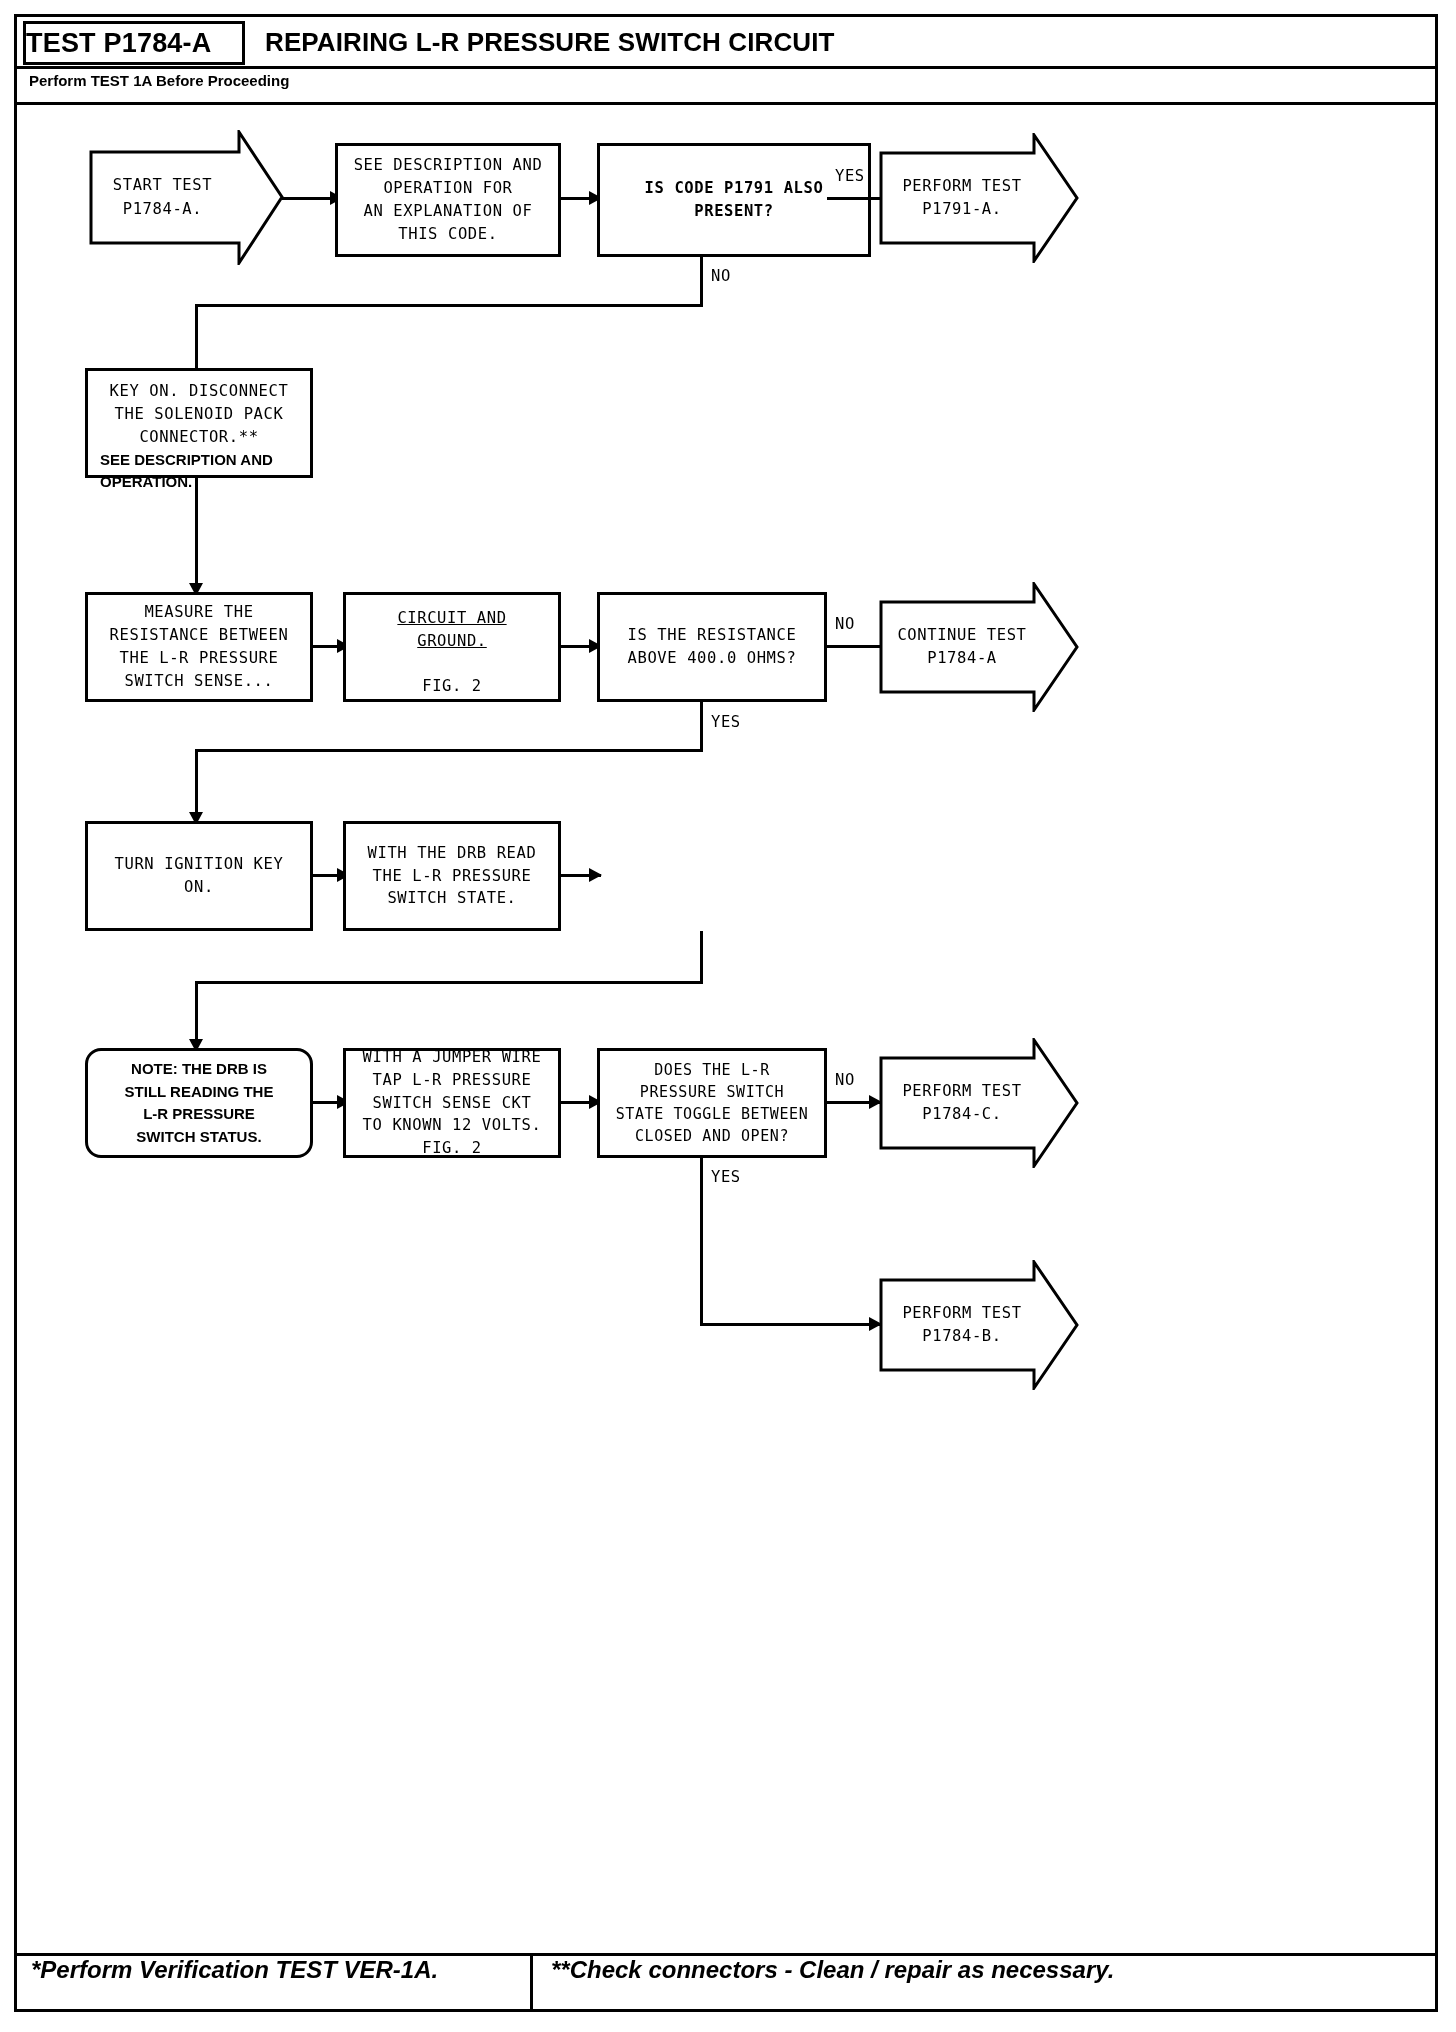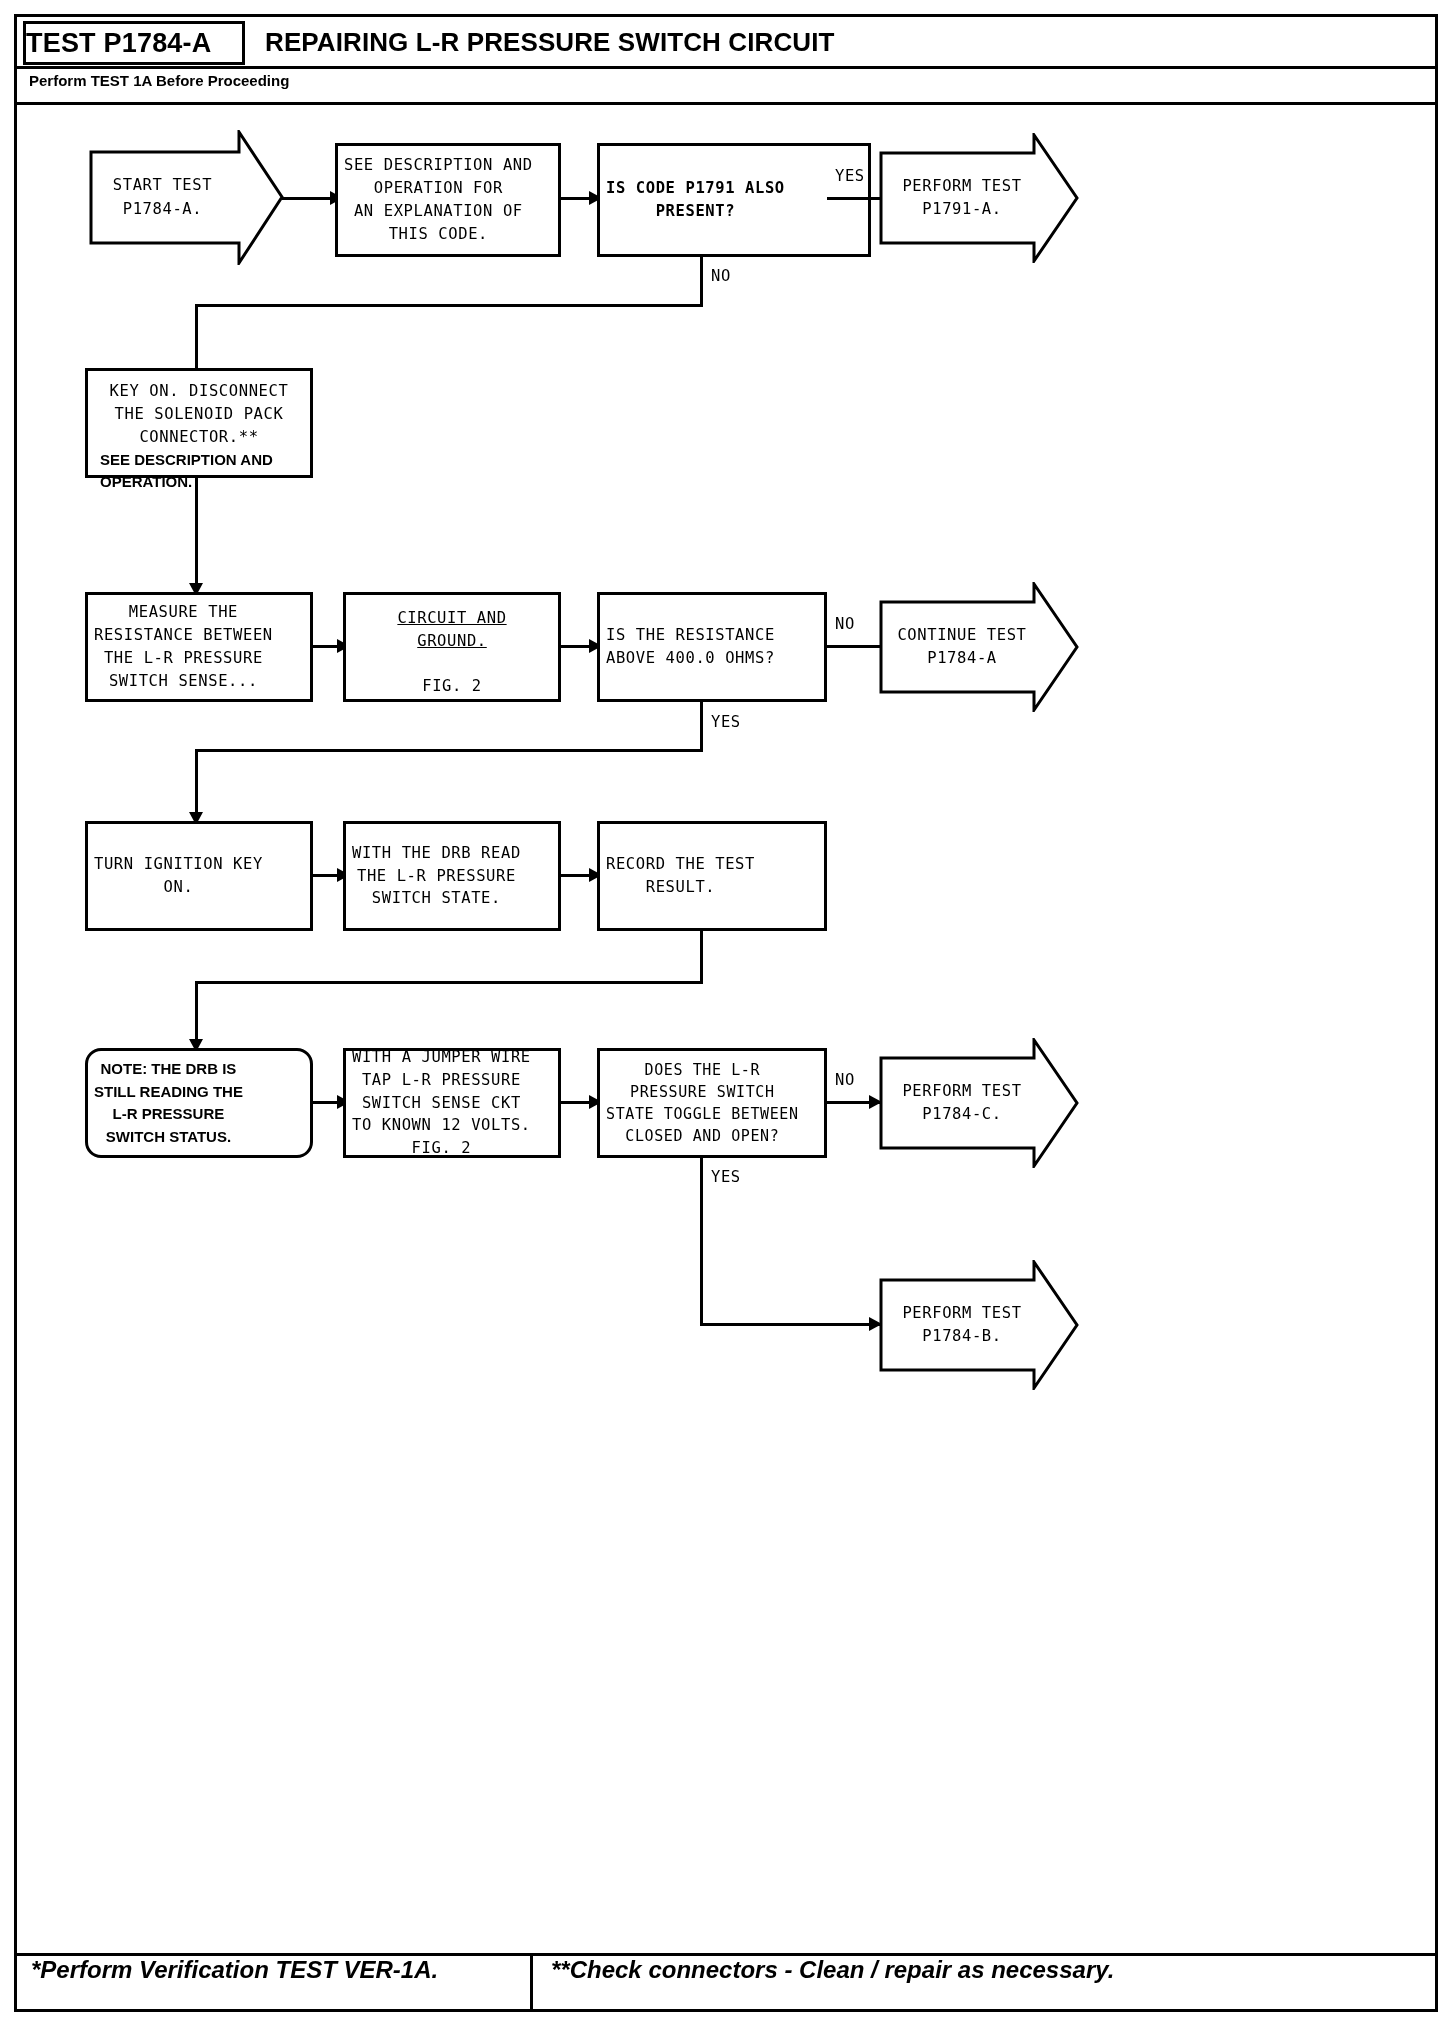--- a/index.html
+++ b/index.html
@@ -118,21 +118,21 @@
   
   .node {
     position: absolute;
     box-sizing: border-box;
     background: #fff;
   }
   .box {
     border: 3px solid #000;
     display: flex;
     align-items: center;
-    justify-content: flex-start;
+    justify-content: center;
   }
   .node .txt {
     font-family: "DejaVu Sans Mono", "Liberation Mono", monospace;
     font-size: 15.5px;
     line-height: 1.48;
     text-align: center;
     letter-spacing: .6px;
     white-space: pre-line;
     padding: 0 6px;
   }
@@ -327,24 +327,20 @@
 
     <div class="node box" style="left:326px; top:716px; width:218px; height:110px;">
       <div class="txt">WITH THE DRB READ
 THE L-R PRESSURE
 SWITCH STATE.</div>
     </div>
 
     <div class="hline" style="left:544px; top:769px; width:40px;"></div>
     <div class="arrowhead-r" style="left:572px; top:763px;"></div>
 
-    <div class="node box" style="left:580px; top:716px; width:230px; height:110px;">
-      <div class="txt">RECORD THE TEST
-RESULT.</div>
-    </div>
 
     <div class="vline" style="left:683px; top:826px; height:53px;"></div>
     <div class="hline" style="left:178px; top:876px; width:508px;"></div>
     <div class="vline" style="left:178px; top:876px; height:63px;"></div>
     <div class="arrowhead-d" style="left:172px; top:934px;"></div>
 
     <div class="node box" style="left:68px; top:943px; width:228px; height:110px;border-radius:16px;">
       <div class="txt mixed-bold" style="font-size:15px; line-height:1.5;">NOTE: THE DRB IS
 STILL READING THE
 L-R PRESSURE

